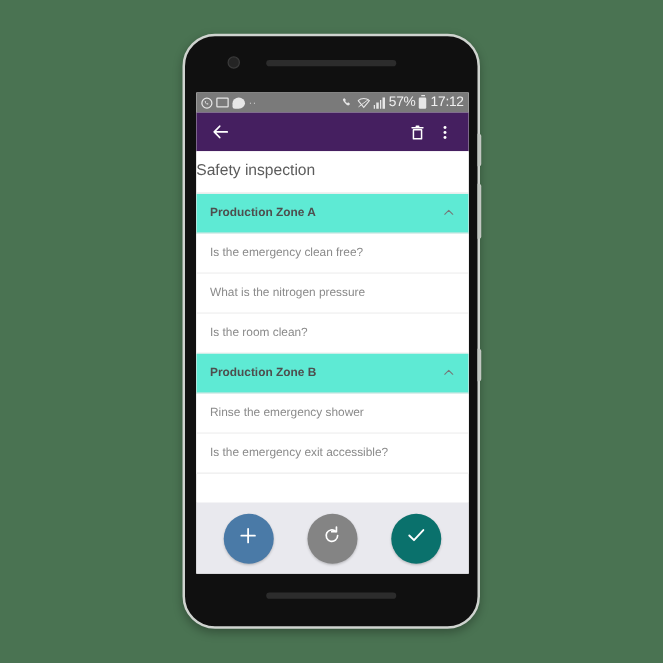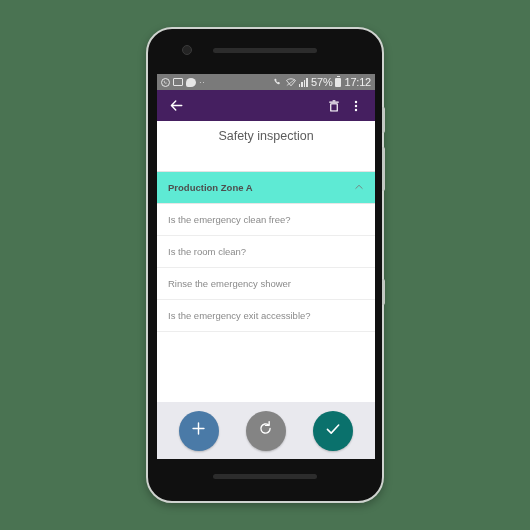--- a/index.html
+++ b/index.html
@@ -172,22 +172,22 @@
     height: 22px;
     display: inline-flex;
     align-items: center;
     justify-content: center;
     cursor: pointer;
   }
   .bar-icon svg { display: block; }
 
   
   #title-block {
-    padding: 8px 0 26px;
-    text-align: center;
+    padding: 8px 0 9px;
+    text-align: left;
     background: #ffffff;
     border-bottom: 1px solid #e3e3e3;
     flex: 0 0 auto;
   }
   #title-block .main-title {
     font-size: 12.5px;
     color: #5c5c5c;
     font-weight: 400;
     line-height: 1.25;
   }
@@ -350,23 +350,34 @@
         <span class="chevron">
           <svg width="10" height="10" viewBox="0 0 14 14">
               <path d="M2.5 9 7 4.6 11.5 9" fill="none" stroke="#777" stroke-width="1.2" stroke-linecap="round" stroke-linejoin="round"></path>
             </svg>
         </span>
       </div>
       <div class="list-row">
         <span class="r-label">Is the emergency clean free?</span>
       </div>
       <div class="list-row">
+        <span class="r-label">What is the nitrogen pressure</span>
+      </div>
+      <div class="list-row">
         <span class="r-label">Is the room clean?</span>
       </div>
 
+      <div class="group-header">
+        <span class="g-label">Production Zone B</span>
+        <span class="chevron">
+          <svg width="10" height="10" viewBox="0 0 14 14">
+              <path d="M2.5 9 7 4.6 11.5 9" fill="none" stroke="#777" stroke-width="1.2" stroke-linecap="round" stroke-linejoin="round"></path>
+            </svg>
+        </span>
+      </div>
       <div class="list-row">
         <span class="r-label">Rinse the emergency shower</span>
       </div>
       <div class="list-row">
         <span class="r-label">Is the emergency exit accessible?</span>
       </div>
     </div>
 
     <div id="action-bar">
       <div class="fab" id="fab-add">

